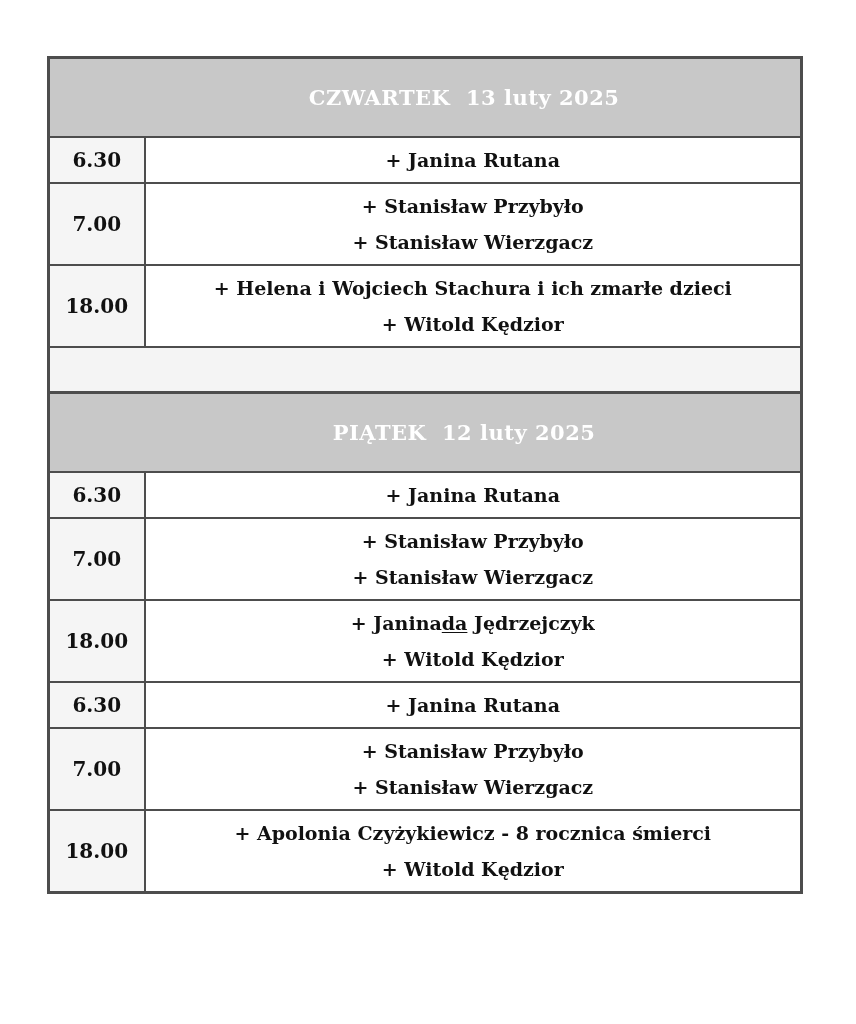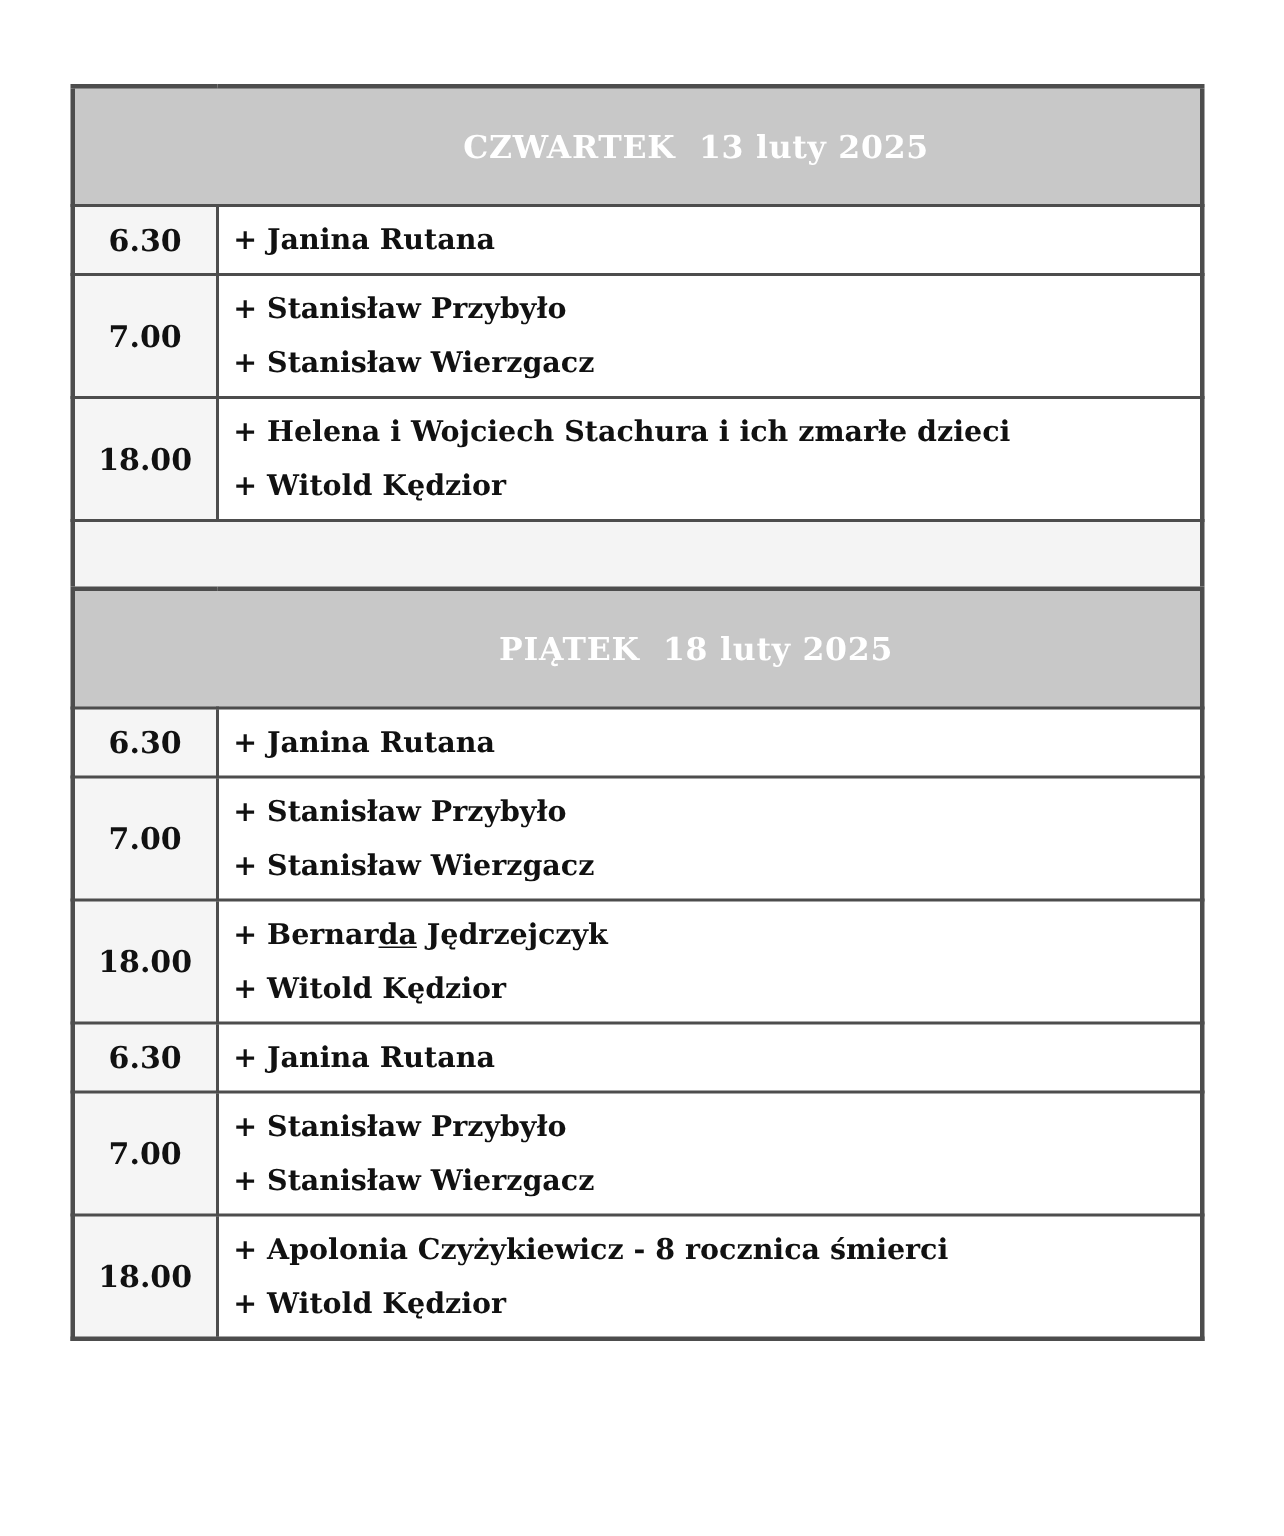--- a/index.html
+++ b/index.html
@@ -49,21 +49,21 @@
     text-align: center;
     font-weight: bold;
     font-size: 20px;
   }
   td.intent {
     background: #ffffff;
     padding: 4px 10px;
     font-weight: bold;
     font-size: 19px;
   }
-  .line { line-height: 36px; white-space: pre-wrap; }
+  .line { line-height: 36px; white-space: pre-wrap; text-align: center; }
   .u-seg { text-decoration: underline; text-underline-offset: 2px; }
   td.sep {
     background: var(--separator_bg, #f4f4f4);
   }
   td.note {
     background: #fdfdfd;
     font-weight: bold;
     font-size: 20px;
     padding: 4px 10px;
     white-space: pre-wrap;
@@ -111,21 +111,21 @@
           <div class="line"><span>+ Helena i Wojciech Stachura i ich zmarłe dzieci</span><span class="u-seg"></span><span></span></div>
           <div class="line"><span>+ Witold Kędzior</span><span class="u-seg"></span><span></span></div>
         </td>
       </tr>
       <tr class="h-sep">
         <td class="sep" colspan="2"></td>
       </tr>
 
       <tr class="h-header">
         <td class="day-header" colspan="2">
-          <span>PIĄTEK  18 luty 2025</span>
+          <span>PIĄTEK  12 luty 2025</span>
         </td>
       </tr>
       <tr class="h-single">
         <td class="time">
           <span>6.30</span>
         </td>
         <td class="intent">
           <div class="line"><span>+ Janina Rutana</span><span class="u-seg"></span><span></span></div>
         </td>
       </tr>
@@ -136,21 +136,21 @@
         <td class="intent">
           <div class="line"><span>+ Stanisław Przybyło</span><span class="u-seg"></span><span></span></div>
           <div class="line"><span>+ Stanisław Wierzgacz</span><span class="u-seg"></span><span></span></div>
         </td>
       </tr>
       <tr class="h-double">
         <td class="time">
           <span>18.00</span>
         </td>
         <td class="intent">
-          <div class="line"><span>+ Bernar</span><span class="u-seg">da</span><span> Jędrzejczyk</span></div>
+          <div class="line"><span>+ Janina</span><span class="u-seg">da</span><span> Jędrzejczyk</span></div>
           <div class="line"><span>+ Witold Kędzior</span><span class="u-seg"></span><span></span></div>
         </td>
       </tr>
 
       <tr class="h-single">
         <td class="time">
           <span>6.30</span>
         </td>
         <td class="intent">
           <div class="line"><span>+ Janina Rutana</span><span class="u-seg"></span><span></span></div>

